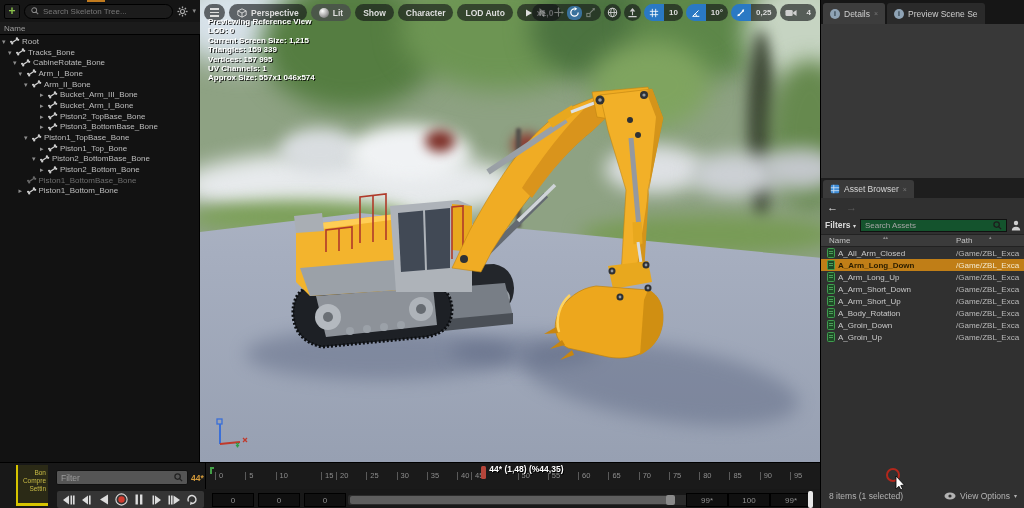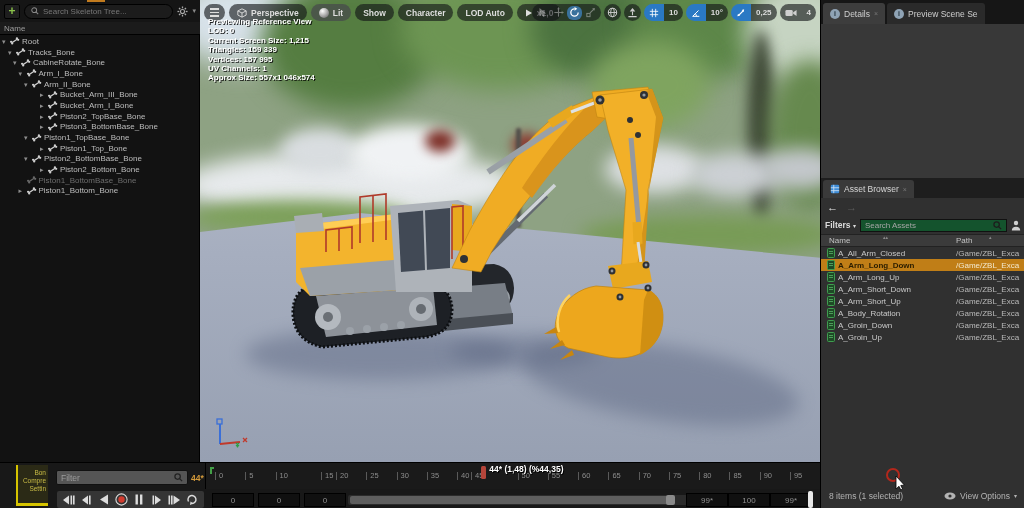--- a/index.html
+++ b/index.html
@@ -244,21 +244,21 @@
           <svg class="bone" width="11" height="8" viewBox="0 0 12 9">
             <line x1="3" y1="6.5" x2="9" y2="2.5" stroke="#cfcfcf" stroke-width="1.6"></line>
             <circle cx="2.2" cy="5.4" r="1.3" fill="#cfcfcf"></circle>
             <circle cx="3.4" cy="7.2" r="1.3" fill="#cfcfcf"></circle>
             <circle cx="8.7" cy="1.6" r="1.3" fill="#cfcfcf"></circle>
             <circle cx="10.1" cy="3.2" r="1.3" fill="#cfcfcf"></circle>
           </svg>
           <span class="tlabel">Piston1_Top_Bone</span>
         </div>
 
-        <div class="trow" style="padding-left: 24px;">
+        <div class="trow" style="padding-left: 32px;">
           <span class="exp">▾</span>
           <svg class="bone" width="11" height="8" viewBox="0 0 12 9">
             <line x1="3" y1="6.5" x2="9" y2="2.5" stroke="#cfcfcf" stroke-width="1.6"></line>
             <circle cx="2.2" cy="5.4" r="1.3" fill="#cfcfcf"></circle>
             <circle cx="3.4" cy="7.2" r="1.3" fill="#cfcfcf"></circle>
             <circle cx="8.7" cy="1.6" r="1.3" fill="#cfcfcf"></circle>
             <circle cx="10.1" cy="3.2" r="1.3" fill="#cfcfcf"></circle>
           </svg>
           <span class="tlabel">Piston2_BottomBase_Bone</span>
         </div>

